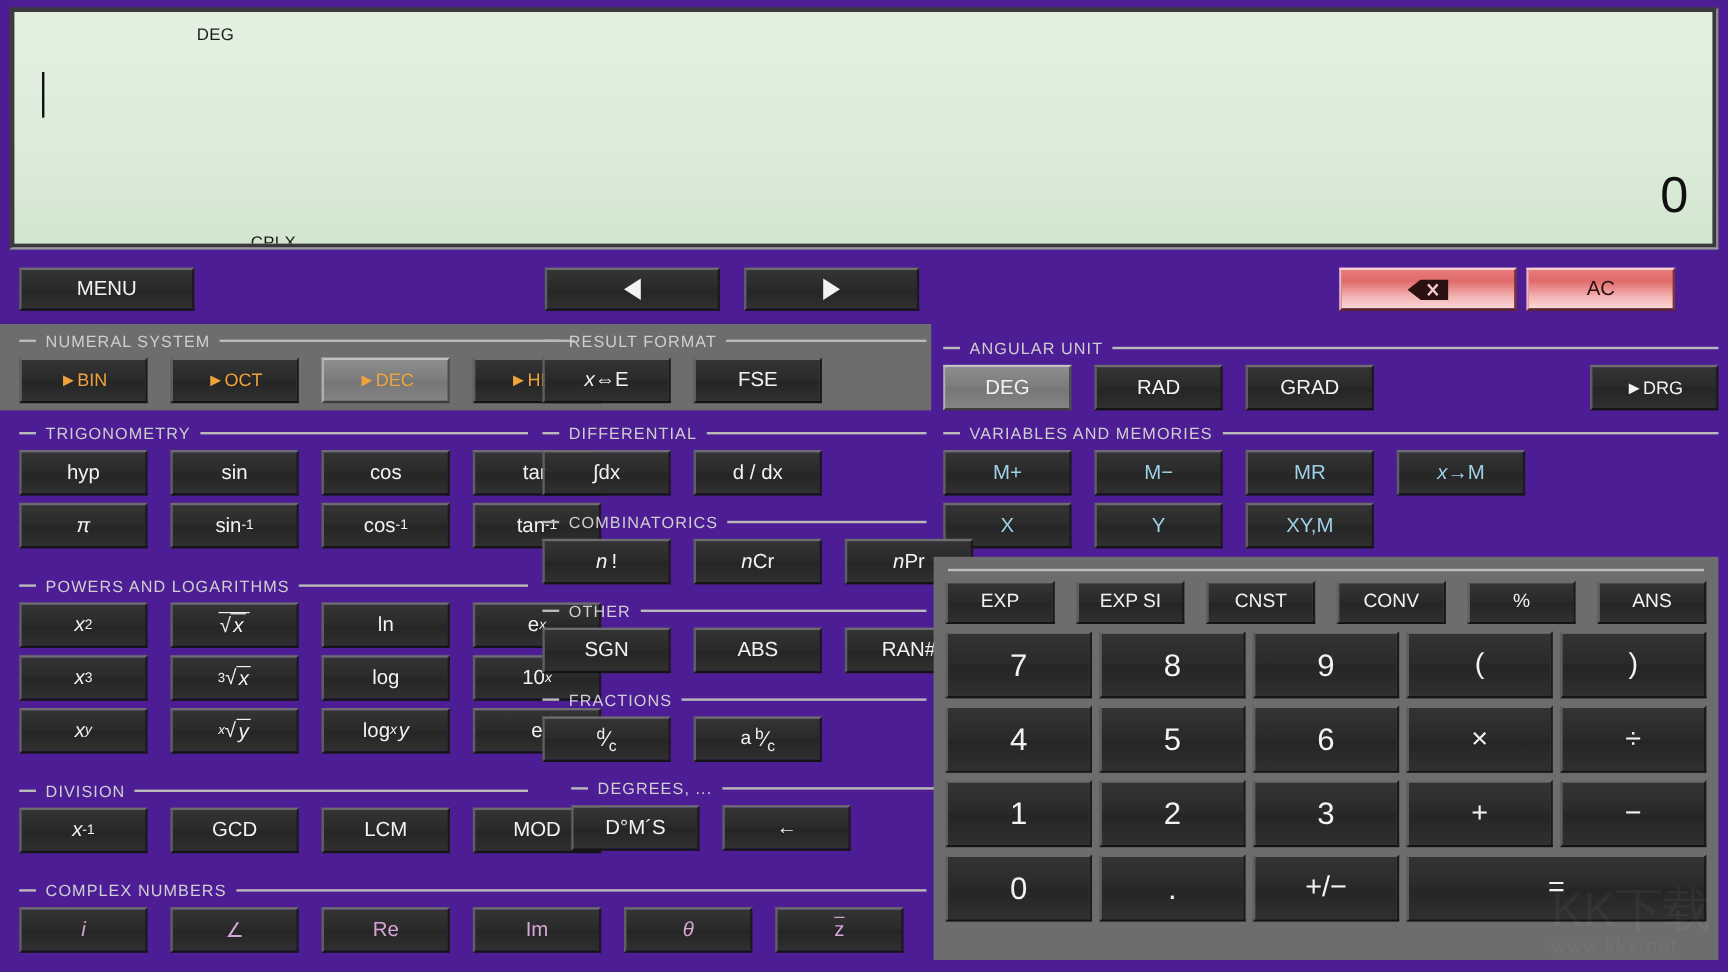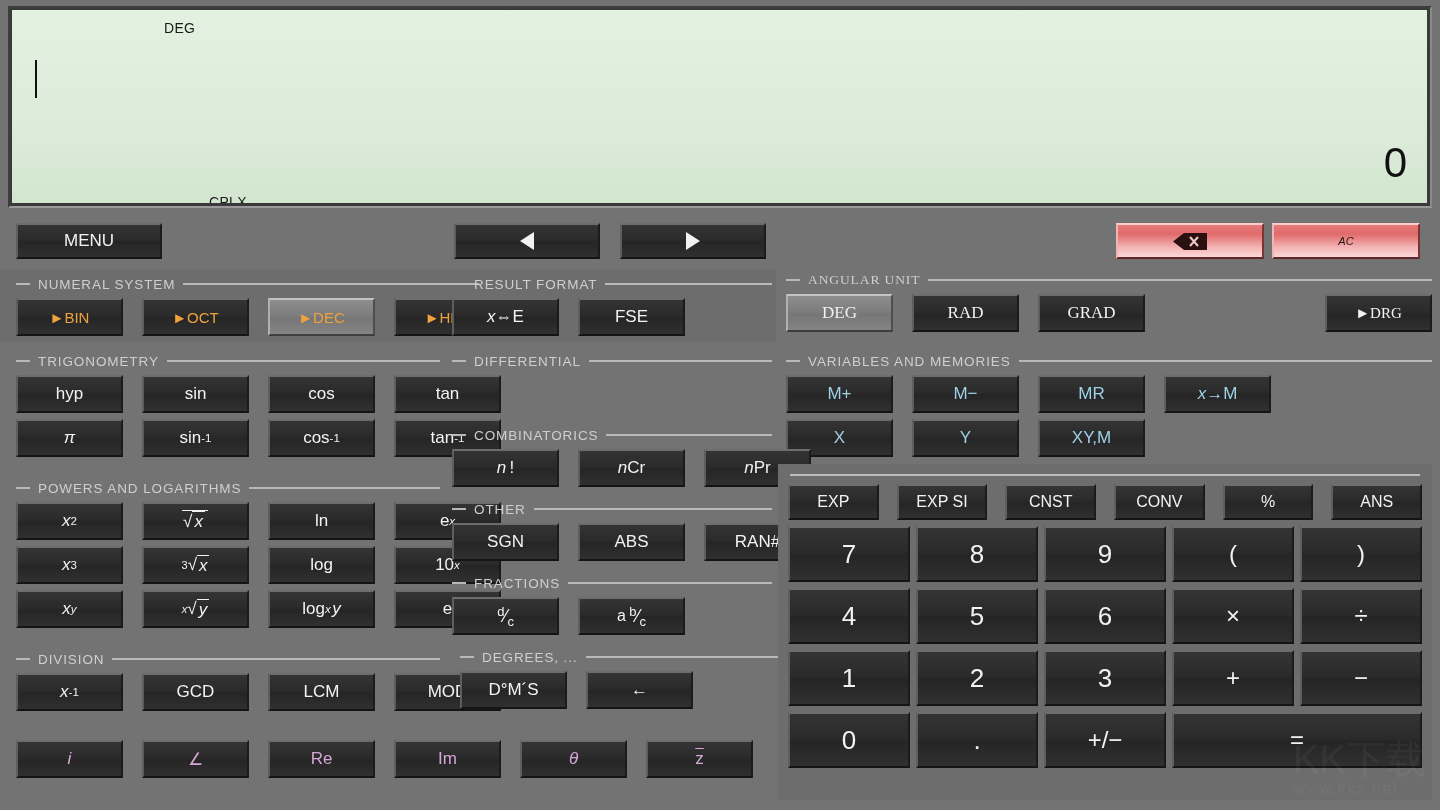--- a/index.html
+++ b/index.html
@@ -5,21 +5,21 @@
   * { box-sizing: border-box; margin: 0; padding: 0; }
   html, body {
     width: 1440px; height: 810px;
     background: #5a5a5a;
     font-family: "Liberation Sans", sans-serif;
     overflow: hidden;
   }
   .app {
     position: relative;
     width: 1440px; height: 810px;
-    background: #737373;
+    background: #4c1d95;
   }
 
   
   .display-wrap {
     position: absolute; left: 8px; top: 6px;
     width: 1424px; height: 202px;
     background: linear-gradient(180deg,#3a3a3a 0%,#3a3a3a 100%);
     padding: 2px 3px 3px 2px;
     border-top: 2px solid #3d3d3d;
     border-left: 2px solid #3d3d3d;
@@ -90,21 +90,21 @@
 
   .btn-red {
     background: linear-gradient(180deg,#e87b7b 0%,#e06a6a 28%,#f3b4b4 70%,#fbd6d6 100%);
     border-top: 2px solid #f9cfcf;
     border-left: 2px solid #f0b4b4;
     border-right: 2px solid #7a3434;
     border-bottom: 2px solid #5e2727;
     color: #2a1010;
   }
   .btn-bksp { position: absolute; left: 1116px; top: 9px; width: 148px; height: 36px; }
-  .btn-ac   { position: absolute; left: 1272px; top: 9px; width: 148px; height: 36px; font-size: 11px; font-style: italic; }
+  .btn-ac   { position: absolute; left: 1272px; top: 9px; width: 124px; height: 36px; font-size: 17px; }
   .bksp-glyph {
     display: flex; align-items: center;
     color: #2a1010;
   }
   .bksp-glyph svg { display: block; }
 
   
   .panel { position: absolute; }
   .panel-light { background: #6d6d6d; }
 
@@ -215,21 +215,21 @@
       <span class="sec-dash"></span>
       <span class="sec-label">RESULT FORMAT</span>
       <span class="sec-rule"></span>
     </div>
     <div class="row">
       <div class="btn"><span class="ital">x</span>⇔E</div>
       <div class="btn">FSE</div>
     </div>
   </div>
 
-  <div class="panel" style="left:786px; top:272px; width:646px;font-family:Liberation Serif, serif;">
+  <div class="panel" style="left:786px; top:282px; width:646px;">
     <div class="sec-title-row">
       <span class="sec-dash"></span>
       <span class="sec-label">ANGULAR UNIT</span>
       <span class="sec-rule"></span>
     </div>
     <div class="row" style="position:relative;">
       <div class="btn active">DEG</div>
       <div class="btn">RAD</div>
       <div class="btn">GRAD</div>
       <div class="btn small" style="position:absolute; left:539px;text-align:center;">►DRG</div>
@@ -257,20 +257,24 @@
       <div class="btn">tan<sup>-1</sup></div>
     </div>
   </div>
 
   <div class="panel" style="left:452px; top:353px; width:320px;">
     <div class="sec-title-row">
       <span class="sec-dash"></span>
       <span class="sec-label">DIFFERENTIAL</span>
       <span class="sec-rule"></span>
     </div>
+    <div class="row">
+      <div class="btn">∫dx</div>
+      <div class="btn">d / dx</div>
+    </div>
   </div>
 
   <div class="panel" style="left:786px; top:353px; width:646px;">
     <div class="sec-title-row">
       <span class="sec-dash"></span>
       <span class="sec-label">VARIABLES AND MEMORIES</span>
       <span class="sec-rule"></span>
     </div>
     <div class="row">
       <div class="btn blue">M+</div>
@@ -380,33 +384,38 @@
       <div class="btn">
           <span class="ital">x</span>
           <sup>-1</sup>
         </div>
       <div class="btn">GCD</div>
       <div class="btn">LCM</div>
       <div class="btn">MOD</div>
     </div>
   </div>
 
-  <div class="panel" style="left:460px; top:649px; width:320px;">
+  <div class="panel" style="left:476px; top:649px; width:320px;">
     <div class="sec-title-row">
       <span class="sec-dash"></span>
       <span class="sec-label">DEGREES, ...</span>
       <span class="sec-rule"></span>
     </div>
     <div class="row">
       <div class="btn">D°M´S</div>
       <div class="btn">←</div>
     </div>
   </div>
 
   <div class="panel" style="left:16px; top:734px; width:756px;">
+    <div class="sec-title-row">
+      <span class="sec-dash"></span>
+      <span class="sec-label">COMPLEX NUMBERS</span>
+      <span class="sec-rule"></span>
+    </div>
     <div class="row">
       <div class="btn pink">
           <span class="ital">i</span>
         </div>
       <div class="btn pink">∠</div>
       <div class="btn pink">Re</div>
       <div class="btn pink">Im</div>
       <div class="btn pink">
           <span class="ital">θ</span>
         </div>

